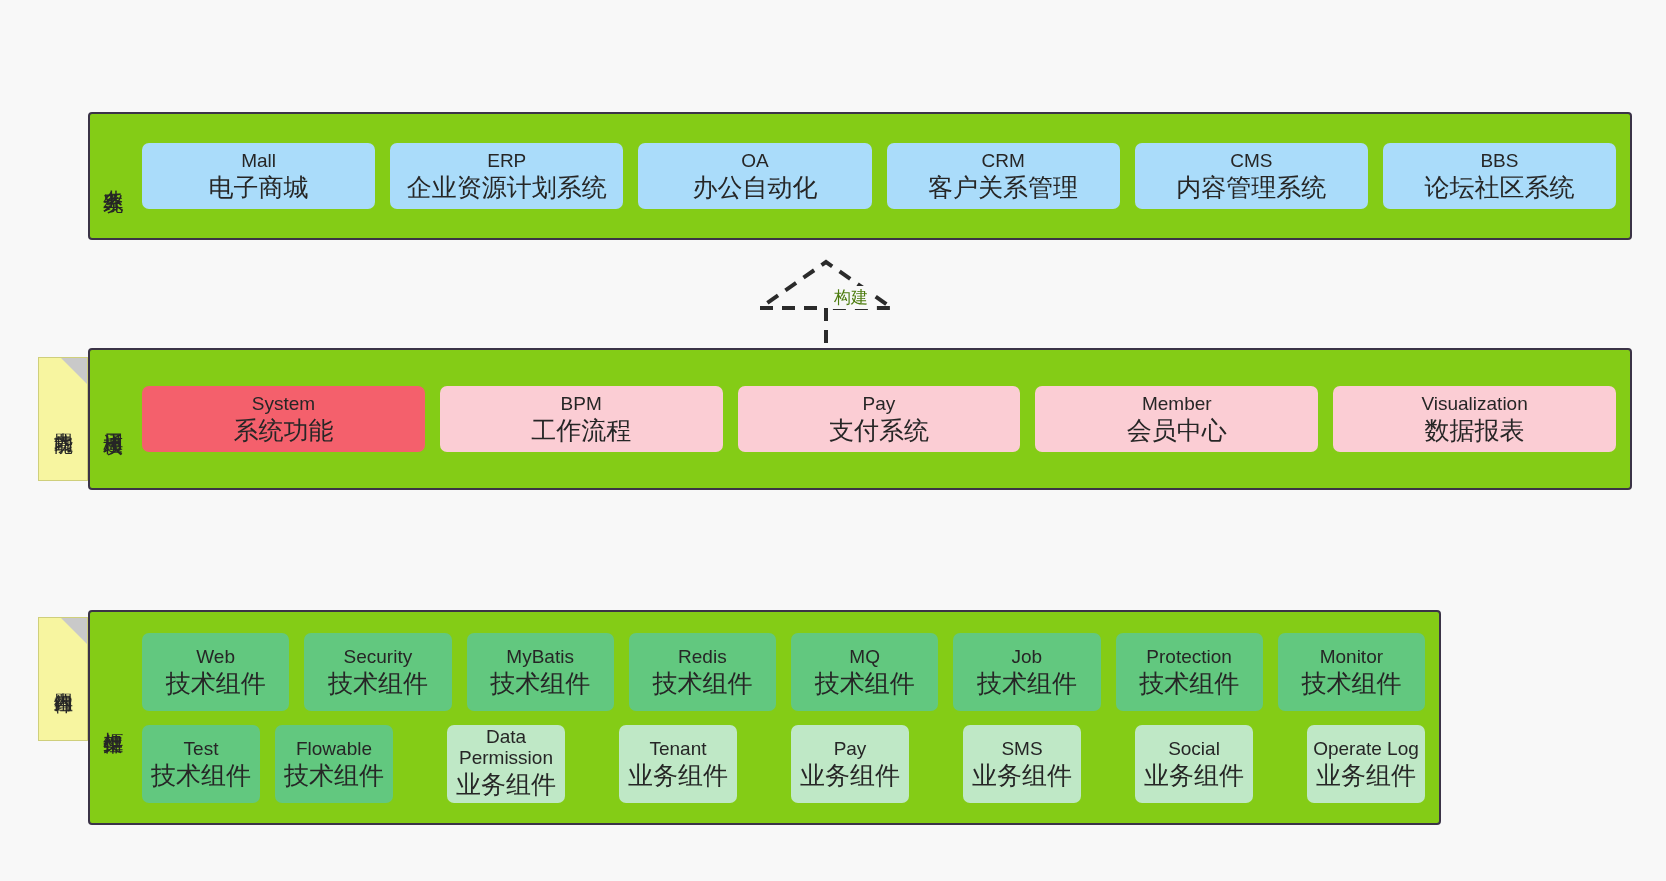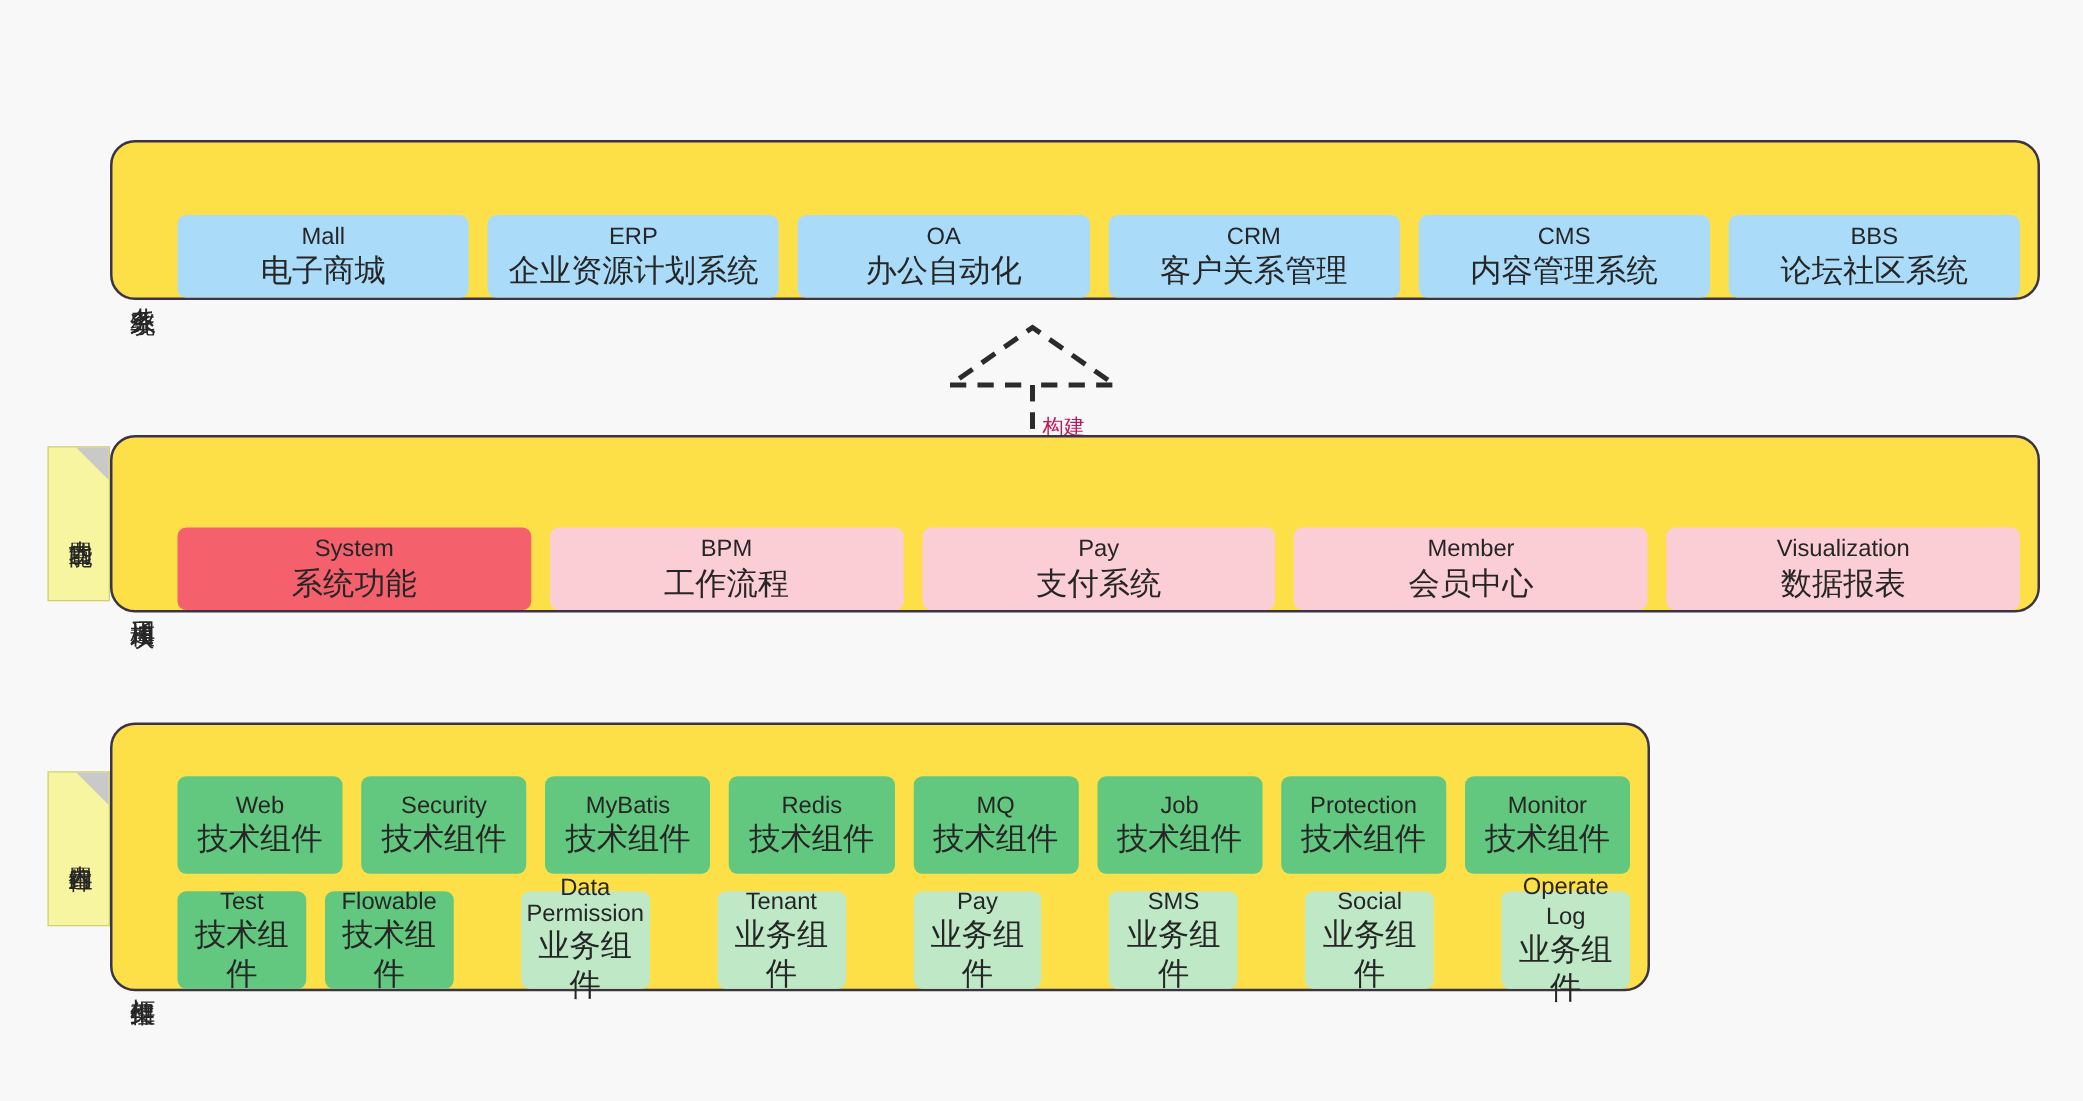--- a/index.html
+++ b/index.html
@@ -8,25 +8,25 @@
     height: 881px;
     background: #f8f8f8;
     font-family: "Liberation Sans", "DejaVu Sans", sans-serif;
     overflow: hidden;
   }
   #stage { position: relative; width: 1666px; height: 881px; }
 
   
   .layer {
     position: absolute;
-    background: #fde047;
+    background: #84cc16;
     border: 2px solid #3b3347;
-    border-radius: 20px;
-    display: flex;
-    align-items: flex-end;
+    border-radius: 4px;
+    display: flex;
+    align-items: center;
   }
   .layer-title {
     flex: 0 0 auto;
     width: 46px;
     display: flex;
     align-items: center;
     justify-content: center;
     font-size: 20px;
     color: #262626;
     letter-spacing: 1px;
@@ -97,25 +97,24 @@
     border-left: 26px solid transparent;
   }
 
   
   .connector { position: absolute; }
   .connector .lbl {
     position: absolute;
     left: 50%;
     transform: translateX(-50%);
     font-size: 17px;
-    color: #be185d;
+    color: #4d7c0f;
     background: #f8f8f8;
     padding: 0 2px;
     white-space: nowrap;
-    margin-top: 44px;
   }
 </style>
 </head>
 <body>
 
 <div id="stage">
 
   <div class="layer" id="layer-business" style="left:88px; top:112px; width:1544px; height:128px;">
     <div class="layer-title">业务系统</div>
     <div class="layer-body">
@@ -188,21 +187,21 @@
       </div>
     </div>
   </div>
 
 
   <div class="note" id="note-builtin-comp" style="left:38px; top:617px; width:50px; height:124px;">
     <span class="fold"></span>
     <span>内置组件</span>
   </div>
 
-  <div class="layer" id="layer-framework" style="left:88px; top:578px; width:1232px; height:215px;">
+  <div class="layer" id="layer-framework" style="left:88px; top:610px; width:1353px; height:215px;">
     <div class="layer-title">框架组件</div>
     <div class="layer-body">
 
       <div class="row" style="height:78px;">
         <div class="cell c-green">
           <span class="t1">Web</span>
           <span class="t2">技术组件</span>
         </div>
         <div class="cell c-green">
           <span class="t1">Security</span>

